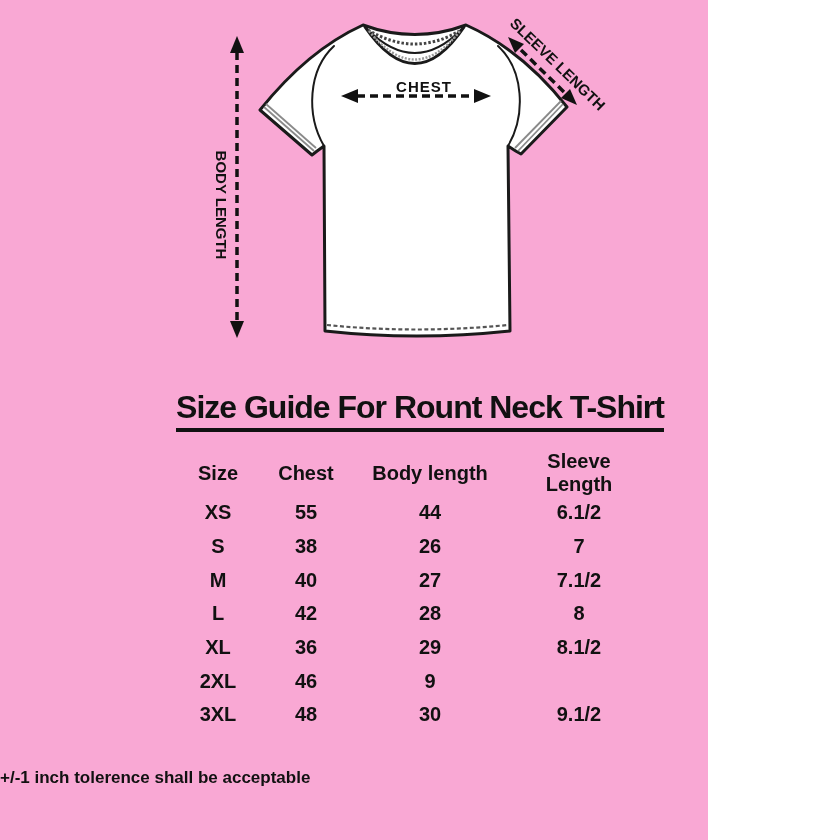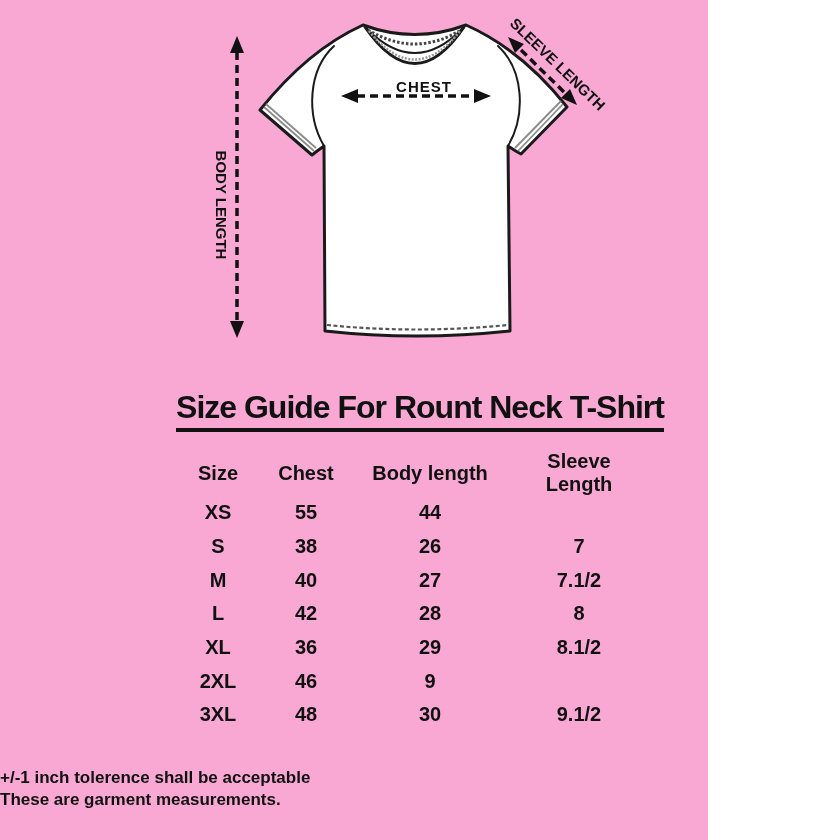--- a/index.html
+++ b/index.html
@@ -86,20 +86,21 @@
       <div class="sg-cell">Size</div>
       <div class="sg-cell">Chest</div>
       <div class="sg-cell">Body length</div>
       <div class="sg-cell">Sleeve Length</div>
     </div>
 
     <div class="sg-row">
       <div class="sg-cell">XS</div>
       <div class="sg-cell">55</div>
       <div class="sg-cell">44</div>
+      <div class="sg-cell">6.1/2</div>
     </div>
     <div class="sg-row">
       <div class="sg-cell">S</div>
       <div class="sg-cell">38</div>
       <div class="sg-cell">26</div>
       <div class="sg-cell">7</div>
     </div>
     <div class="sg-row">
       <div class="sg-cell">M</div>
       <div class="sg-cell">40</div>
@@ -126,16 +127,15 @@
     <div class="sg-row">
       <div class="sg-cell">3XL</div>
       <div class="sg-cell">48</div>
       <div class="sg-cell">30</div>
       <div class="sg-cell">9.1/2</div>
     </div>
   </div>
 
   <div class="footer">
     <div>+/-1 inch tolerence shall be acceptable</div>
-    <div>These are garment measurements.</div>
   </div>
 
 </div>
 
 </body></html>

